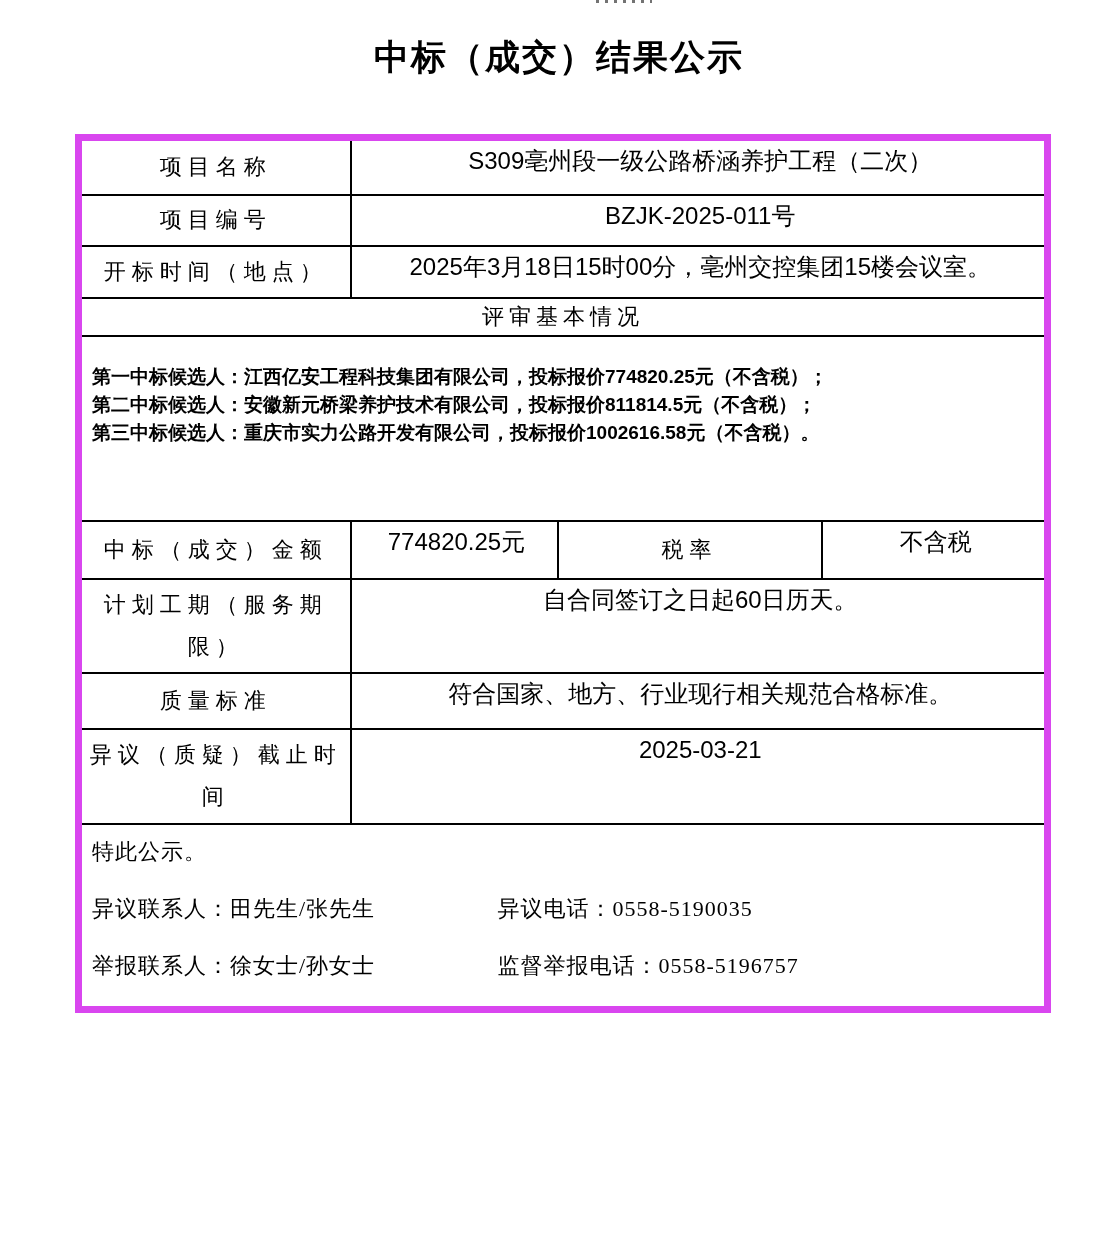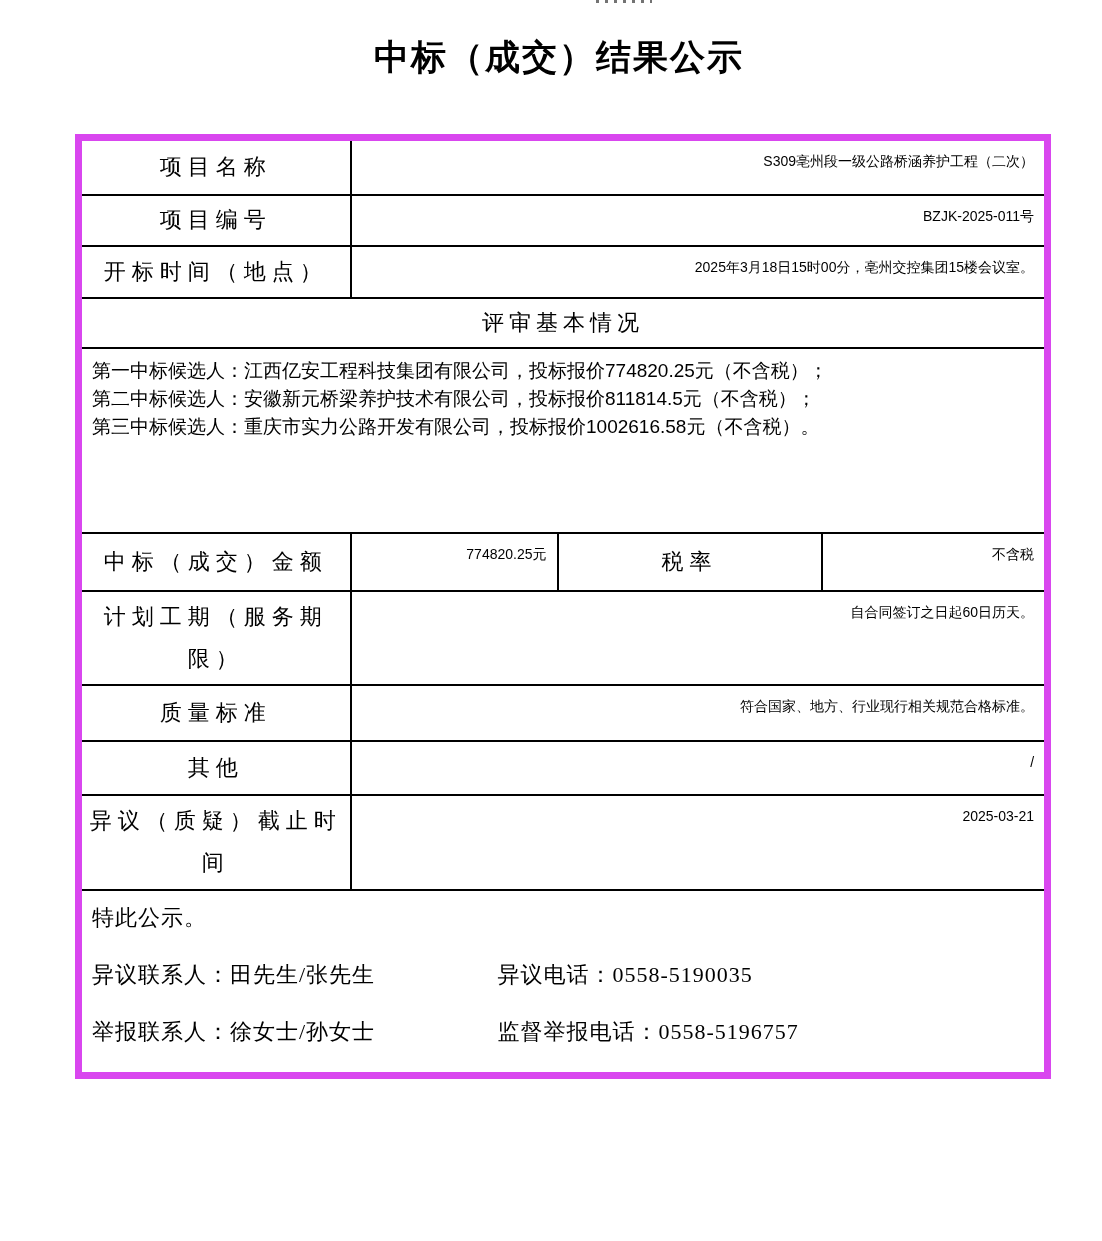--- a/index.html
+++ b/index.html
@@ -32,31 +32,31 @@
   }
   table.doc-table td { border: 2px solid #000; overflow: hidden; }
 
   td.lbl {
     font-family: "Liberation Serif", "DejaVu Serif", serif;
     font-size: 22px; letter-spacing: 6px;
     text-align: center; vertical-align: middle;
     line-height: 42px; padding: 0 2px;
   }
   td.val {
-    font-size: 14px; text-align: right; vertical-align: top;
+    font-size: 24px; text-align: center; vertical-align: top;
     padding: 7px 10px 0 15px; line-height: 26px;
   }
   td.hdr {
     font-family: "Liberation Serif", "DejaVu Serif", serif;
     font-size: 22px; letter-spacing: 5px;
     text-align: center; vertical-align: middle;
   }
   td.cand {
     font-size: 19px; vertical-align: top;
-    padding: 8px 10px 0 10px; line-height: 28px;
+    padding: 26px 10px 0 10px; line-height: 28px; font-weight: bold;
   }
   td.foot {
     font-family: "Liberation Serif", "DejaVu Serif", serif;
     font-size: 22px; vertical-align: top;
     padding: 12px 10px 0 10px; letter-spacing: 1px;
   }
   .foot-line { line-height: 30px; margin-bottom: 14px; white-space: nowrap; }
   .fleft { display: inline-block; width: 399px; margin-top: 13px; }
 </style>
 </head>
@@ -79,21 +79,21 @@
       <td class="val" colspan="3">S309亳州段一级公路桥涵养护工程（二次）</td>
     </tr>
     <tr style="height:51px">
       <td class="lbl">项目编号</td>
       <td class="val" colspan="3">BZJK-2025-011号</td>
     </tr>
     <tr style="height:52px">
       <td class="lbl">开标时间（地点）</td>
       <td class="val" colspan="3">2025年3月18日15时00分，亳州交控集团15楼会议室。</td>
     </tr>
-    <tr style="height:50px">
+    <tr style="height:38px">
       <td class="hdr" colspan="4">评审基本情况</td>
     </tr>
     <tr style="height:185px">
       <td class="cand" colspan="4">
         <div>第一中标候选人：江西亿安工程科技集团有限公司，投标报价774820.25元（不含税）；</div>
         <div>第二中标候选人：安徽新元桥梁养护技术有限公司，投标报价811814.5元（不含税）；</div>
         <div>第三中标候选人：重庆市实力公路开发有限公司，投标报价1002616.58元（不含税）。</div>
       </td>
     </tr>
     <tr style="height:58px">
@@ -103,24 +103,20 @@
       <td class="val">不含税</td>
     </tr>
     <tr style="height:94px">
       <td class="lbl">计划工期（服务期限）</td>
       <td class="val" colspan="3">自合同签订之日起60日历天。</td>
     </tr>
     <tr style="height:56px">
       <td class="lbl">质量标准</td>
       <td class="val" colspan="3">符合国家、地方、行业现行相关规范合格标准。</td>
     </tr>
-    <tr style="height:54px">
-      <td class="lbl">其他</td>
-      <td class="val" colspan="3">/</td>
-    </tr>
     <tr style="height:95px">
       <td class="lbl">异议（质疑）截止时间</td>
       <td class="val" colspan="3">2025-03-21</td>
     </tr>
     <tr style="height:186px">
       <td class="foot" colspan="4">
         <div class="foot-line">特此公示。</div>
         <div class="foot-line">
           <span class="fleft">异议联系人：田先生/张先生</span>
           <span>异议电话：0558-5190035</span>

